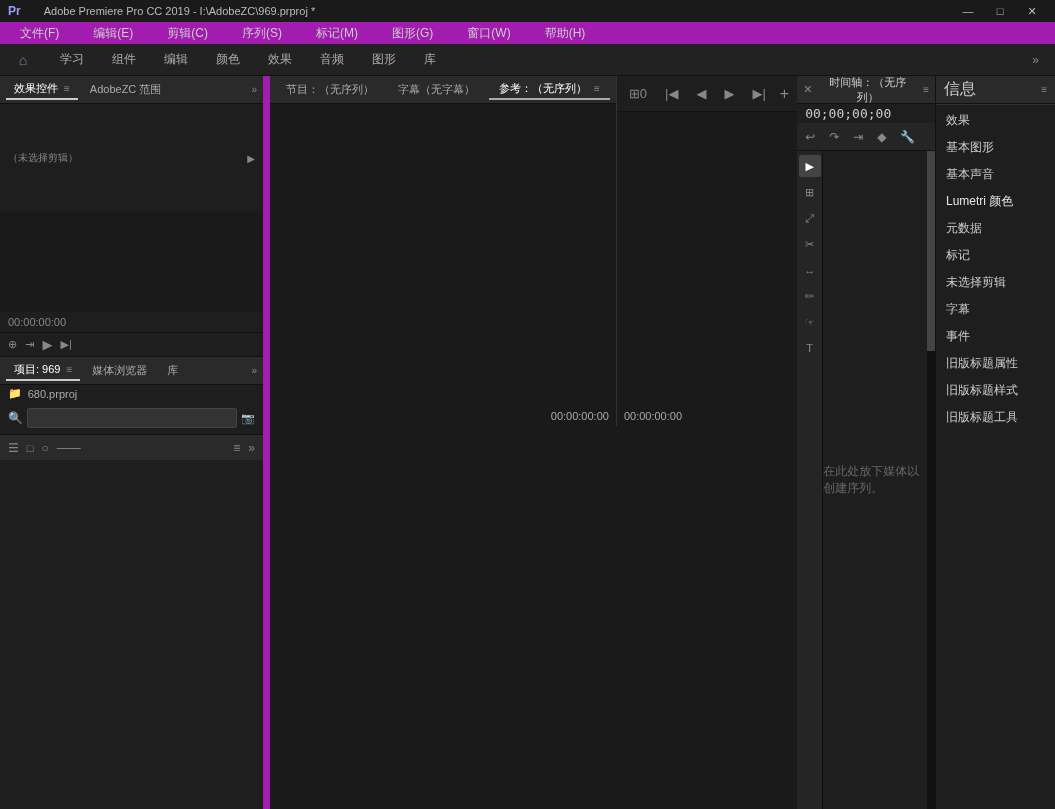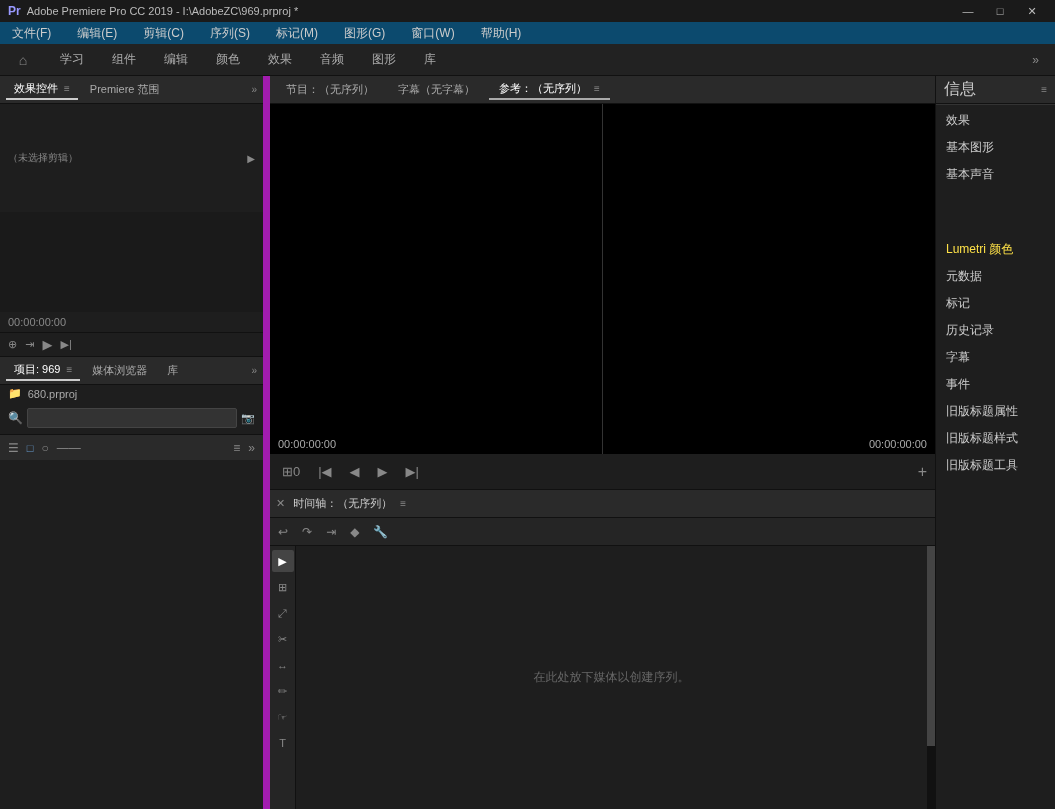--- a/index.html
+++ b/index.html
@@ -19,21 +19,21 @@
       background: #1a1a1a;
       display: flex;
       align-items: center;
       justify-content: space-between;
       padding: 0 8px;
       user-select: none;
     }
     #title-bar-left {
       display: flex;
       align-items: center;
-      gap: 6px;
+      gap: 23px;
     }
     #title-bar-title {
       font-size: 11px;
       color: #bbb;
     }
     #title-bar-controls {
       display: flex;
       gap: 2px;
     }
     .title-btn {
@@ -43,25 +43,25 @@
       align-items: center;
       justify-content: center;
       font-size: 11px;
       color: #bbb;
       cursor: pointer;
     }
 
     
     #menu-bar {
       height: 22px;
-      background: #0c4a6e;
-      display: flex;
-      align-items: center;
-      padding: 0 4px;
-      gap: 10px;
+      background: #a21caf;
+      display: flex;
+      align-items: center;
+      padding: 0 12px;
+      gap: 18px;
     }
     .menu-item {
       padding: 2px 8px;
       font-size: 12px;
       color: #ccc;
       cursor: pointer;
       border-radius: 2px;
     }
 
     
@@ -226,21 +226,20 @@
       align-items: center;
       padding: 0 8px;
       gap: 8px;
       border-top: 1px solid #111;
     }
 
     
     #center-panel {
       flex: 1;
       display: flex;
-      flex-direction: column;
       background: #1a1a1a;
     }
 
     
     #preview-tabs {
       height: 28px;
       background: #2a2a2a;
       display: flex;
       align-items: center;
       padding: 0 6px;
@@ -417,21 +416,21 @@
       padding: 2px 0;
     }
     .right-panel-item {
       padding: 5px 10px;
       font-size: 12px;
       color: #ccc;
       cursor: pointer;
       display: flex;
       align-items: center;
     }
-    .right-panel-item.lumetri { color: #fde047; margin-top: 48px; }
+    .right-panel-item.lumetri { color: #e5e5e5; }
 
     
     #timeline-content {
       display: flex;
       flex: 1;
     }
     #timeline-scrollbar {
       width: 8px;
       background: #111;
       position: relative;
@@ -487,21 +486,21 @@
 
   <div id="left-panel">
 
     <div id="effect-controls">
       <div class="panel-tab-bar">
         <div class="panel-tab active">
           <span>效果控件</span>
           <span style="color:#888;font-size:10px;margin-left:2px;">≡</span>
         </div>
         <div class="panel-tab">
-          <span>Premiere 范围</span>
+          <span>AdobeZC 范围</span>
         </div>
         <div class="panel-expand-btn" style="margin-left:auto;">»</div>
       </div>
       <div id="effect-controls-content">
         <span id="ec-clip-label">（未选择剪辑）</span>
         <span id="ec-arrow">▶</span>
       </div>
       <div style="flex:1;background:#1a1a1a;"></div>
       <div id="ec-timecode">00:00:00:00</div>
       <div id="ec-playback-controls">
@@ -580,20 +579,21 @@
       <span class="ctrl-btn">▶|</span>
       <div id="preview-add-btn">+</div>
     </div>
 
     <div id="timeline-panel">
       <div id="timeline-tab-bar">
         <span id="timeline-close">✕</span>
         <span style="font-size:11px;color:#ccc;text-align:center;">时间轴：（无序列）</span>
         <span style="margin-left:4px;color:#888;font-size:10px;">≡</span>
       </div>
+      <div id="timeline-timecode">00;00;00;00</div>
       <div id="timeline-tools">
         <span class="tl-tool">↩</span>
         <span class="tl-tool">↷</span>
         <span class="tl-tool">⇥</span>
         <span class="tl-tool">◆</span>
         <span class="tl-tool">🔧</span>
       </div>
       <div id="timeline-content">
         <div id="tool-panel">
           <div class="tool-btn active">▶</div>
@@ -624,21 +624,21 @@
       <span style="color:#888;font-size:10px;">≡</span>
     </div>
     <div id="right-panel-divider"></div>
     <div id="right-panel-content-bottom">
     <div class="right-panel-item">效果</div>
         <div class="right-panel-item">基本图形</div>
         <div class="right-panel-item">基本声音</div>
         <div class="right-panel-item lumetri">Lumetri 颜色</div>
         <div class="right-panel-item">元数据</div>
         <div class="right-panel-item">标记</div>
-        <div class="right-panel-item">历史记录</div>
+        <div class="right-panel-item">未选择剪辑</div>
         <div class="right-panel-item">字幕</div>
         <div class="right-panel-item">事件</div>
         <div class="right-panel-item">旧版标题属性</div>
         <div class="right-panel-item">旧版标题样式</div>
         <div class="right-panel-item">旧版标题工具</div>
       </div>
   </div>
 
 </div>
 

